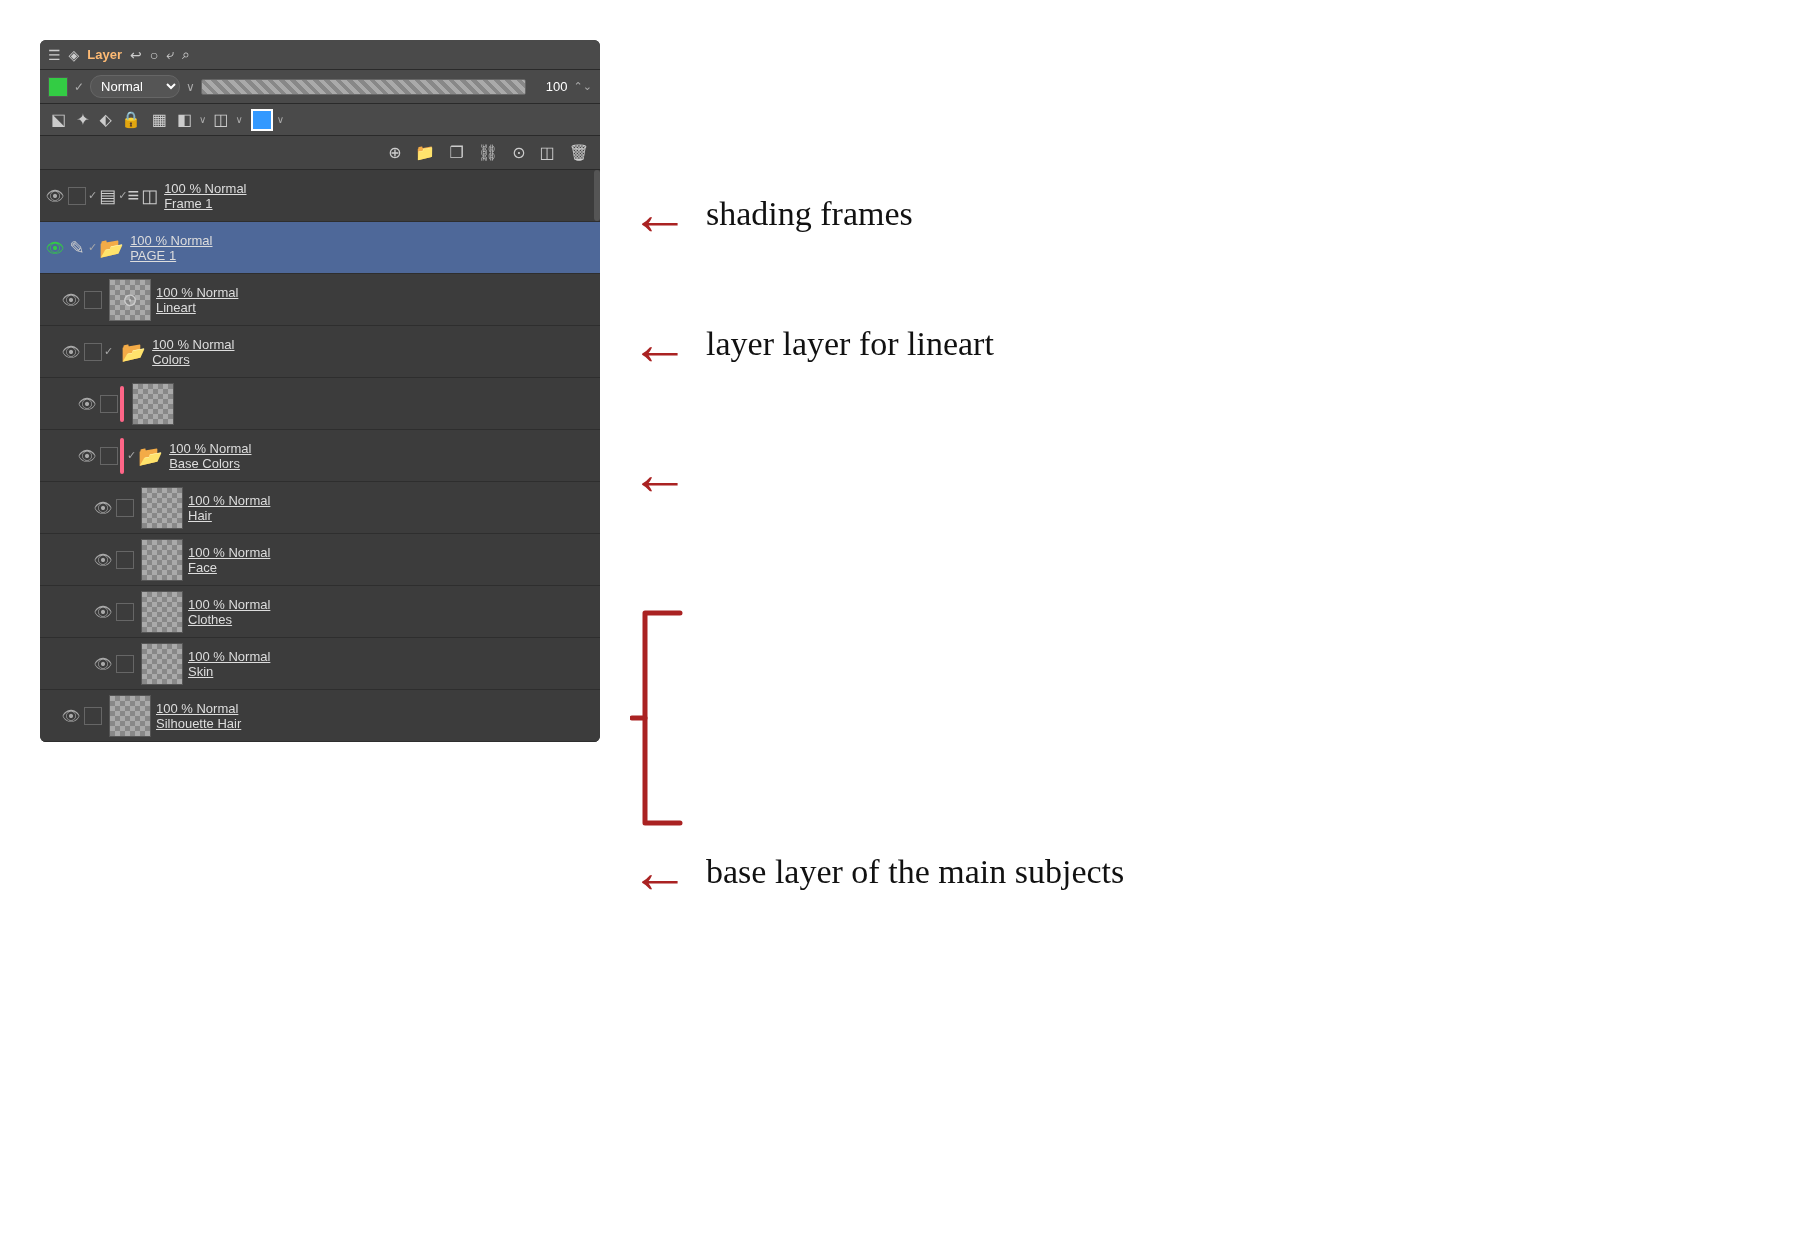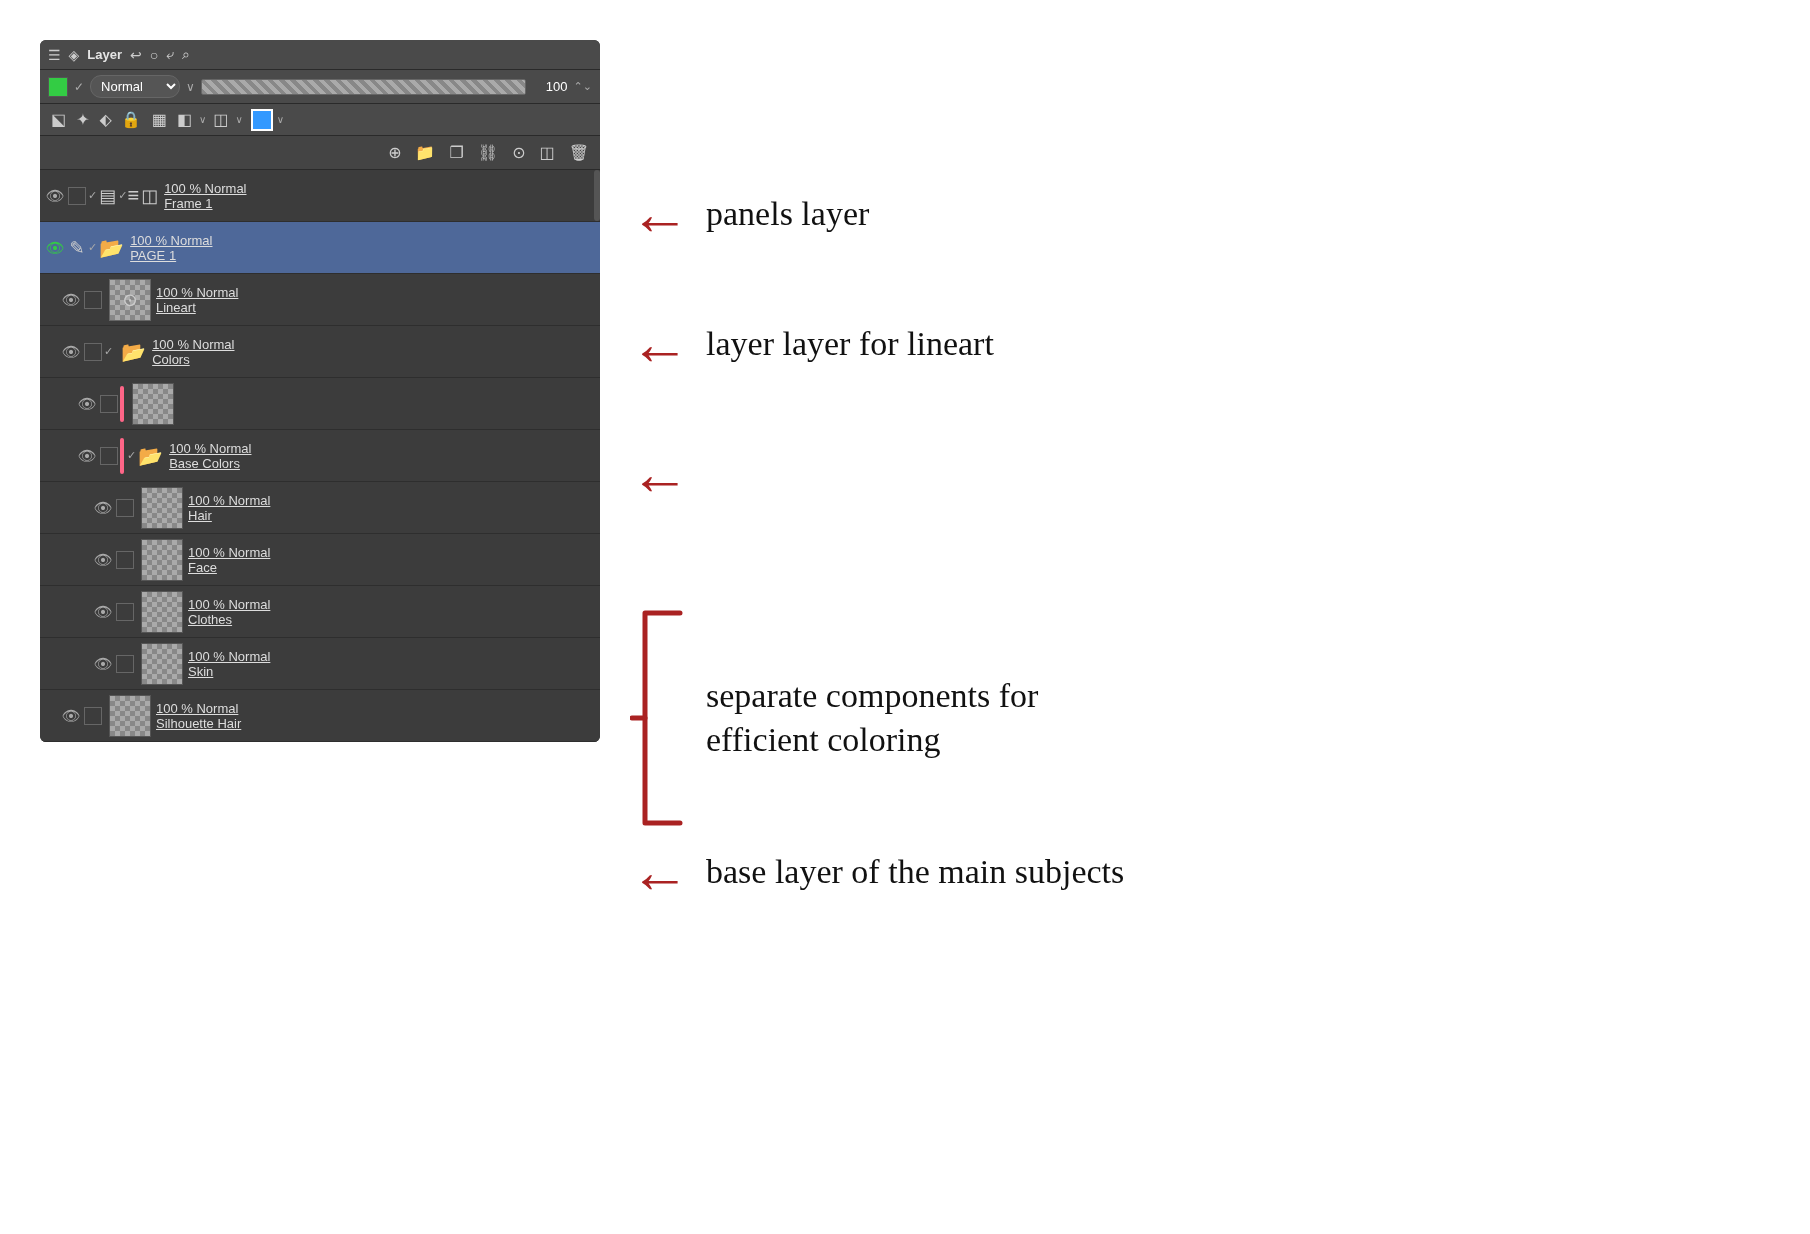--- a/index.html
+++ b/index.html
@@ -40,21 +40,21 @@
       border-bottom: 1px solid #2a2a2a;
     }
     .toolbar-icon {
       color: #cccccc;
       font-size: 14px;
       cursor: pointer;
       display: flex;
       align-items: center;
     }
     .toolbar-label {
-      color: #e5e5e5;
+      color: #fdba74;
       font-size: 13px;
       font-weight: bold;
     }
 
     
     .toolbar-row2 {
       display: flex;
       align-items: center;
       background: #4a4a4a;
       padding: 5px 8px;
@@ -414,41 +414,40 @@
         </div>
       </div>
 
     </div>
   </div>
 
   <div style="flex:1;display:flex;flex-direction:column;padding-left:30px;padding-top:10px;">
 
     <div style="display:flex;align-items:center;gap:16px;margin-top:140px;">
       <span style="color:#aa2222;font-size:60px;line-height:0.8;">←</span>
-      <span style="font-family:Georgia,serif;font-size:34px;color:#111;">panels layer</span>
+      <span style="font-family:Georgia,serif;font-size:34px;color:#111;">shading frames</span>
     </div>
 
     <div style="display:flex;align-items:center;gap:16px;margin-top:82px;">
       <span style="color:#aa2222;font-size:60px;line-height:0.8;">←</span>
       <span style="font-family:Georgia,serif;font-size:34px;color:#111;">layer layer for lineart</span>
     </div>
 
     <div style="display:flex;align-items:center;gap:16px;margin-top:82px;">
       <span style="color:#aa2222;font-size:60px;line-height:0.8;">←</span>
     </div>
 
     <div style="display:flex;align-items:center;gap:16px;margin-top:110px;">
 
       <svg width="60" height="220">
 
         <path d="M 50,5 L 15,5 L 15,215 L 50,215" stroke="#aa2222" stroke-width="5" fill="none" stroke-linejoin="round" stroke-linecap="round"></path>
 
         <line x1="15" y1="110" x2="2" y2="110" stroke="#aa2222" stroke-width="5" stroke-linecap="round"></line>
       </svg>
-      <span style="font-family:Georgia,serif;font-size:34px;color:#111;line-height:1.3;">separate components for<br>efficient coloring</span>
     </div>
 
     <div style="display:flex;align-items:center;gap:16px;margin-top:20px;">
       <span style="color:#aa2222;font-size:60px;line-height:0.8;">←</span>
       <span style="font-family:Georgia,serif;font-size:34px;color:#111;">base layer of the main subjects</span>
     </div>
 
   </div>
 
 </div>

